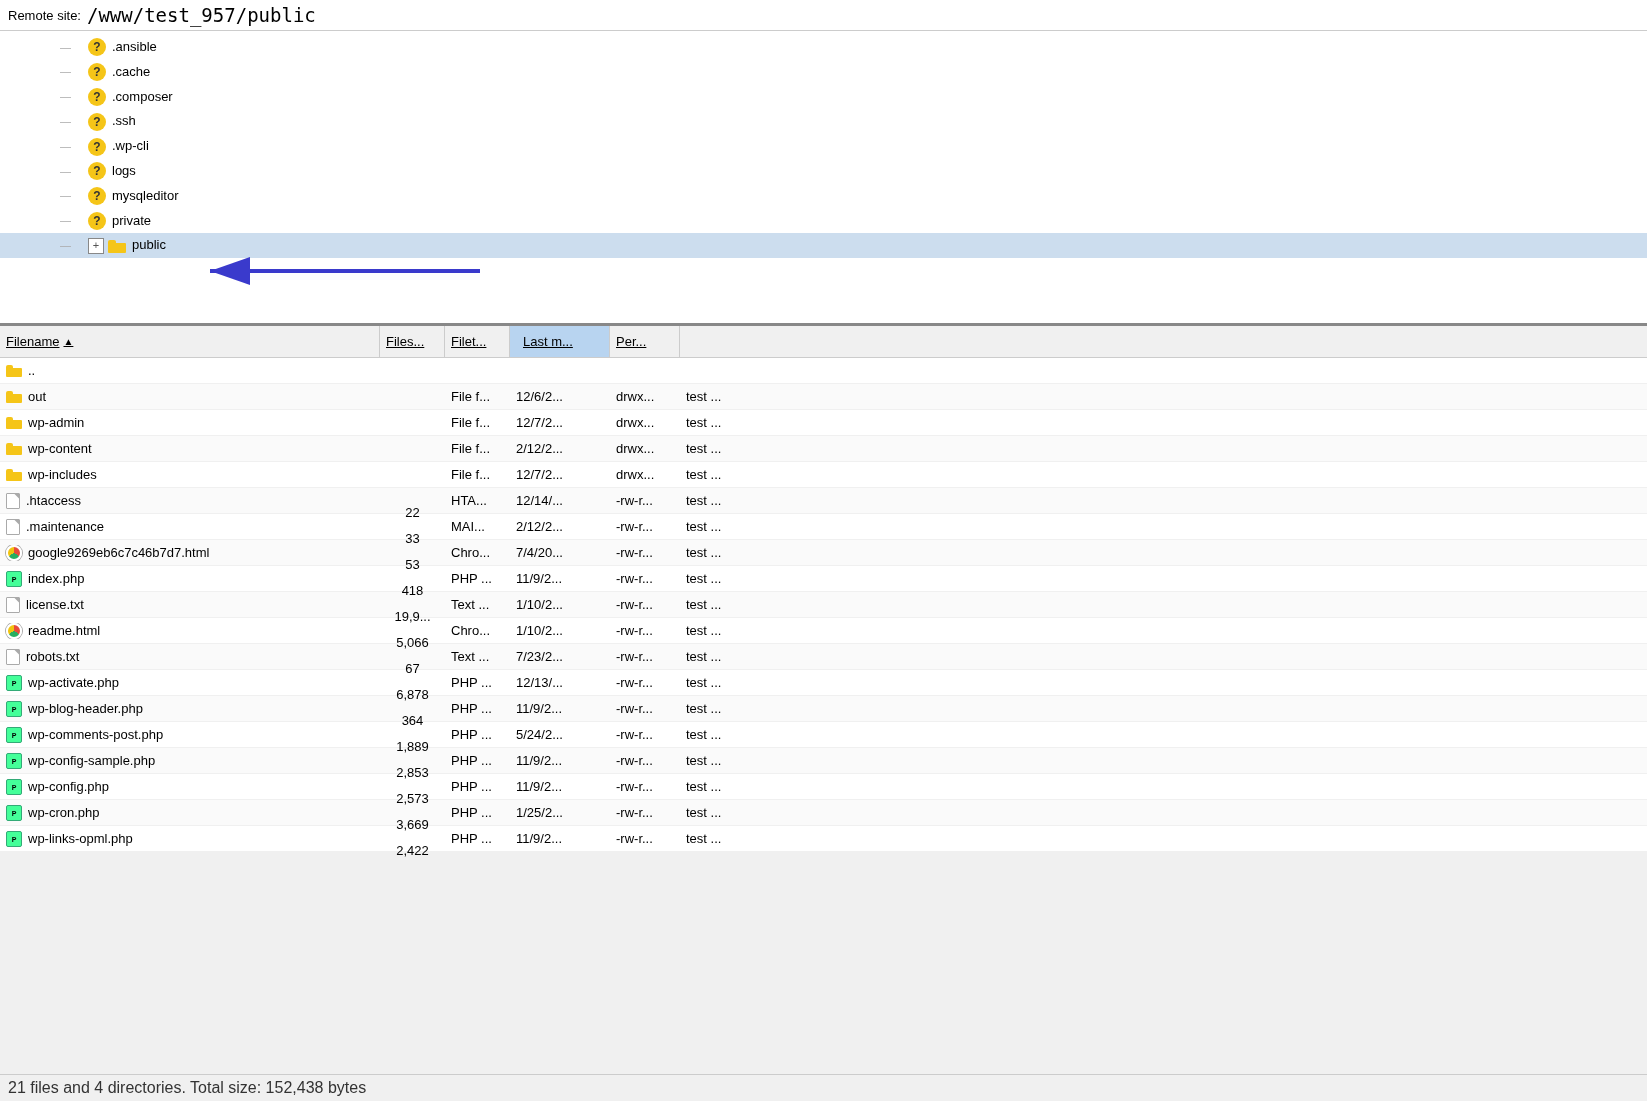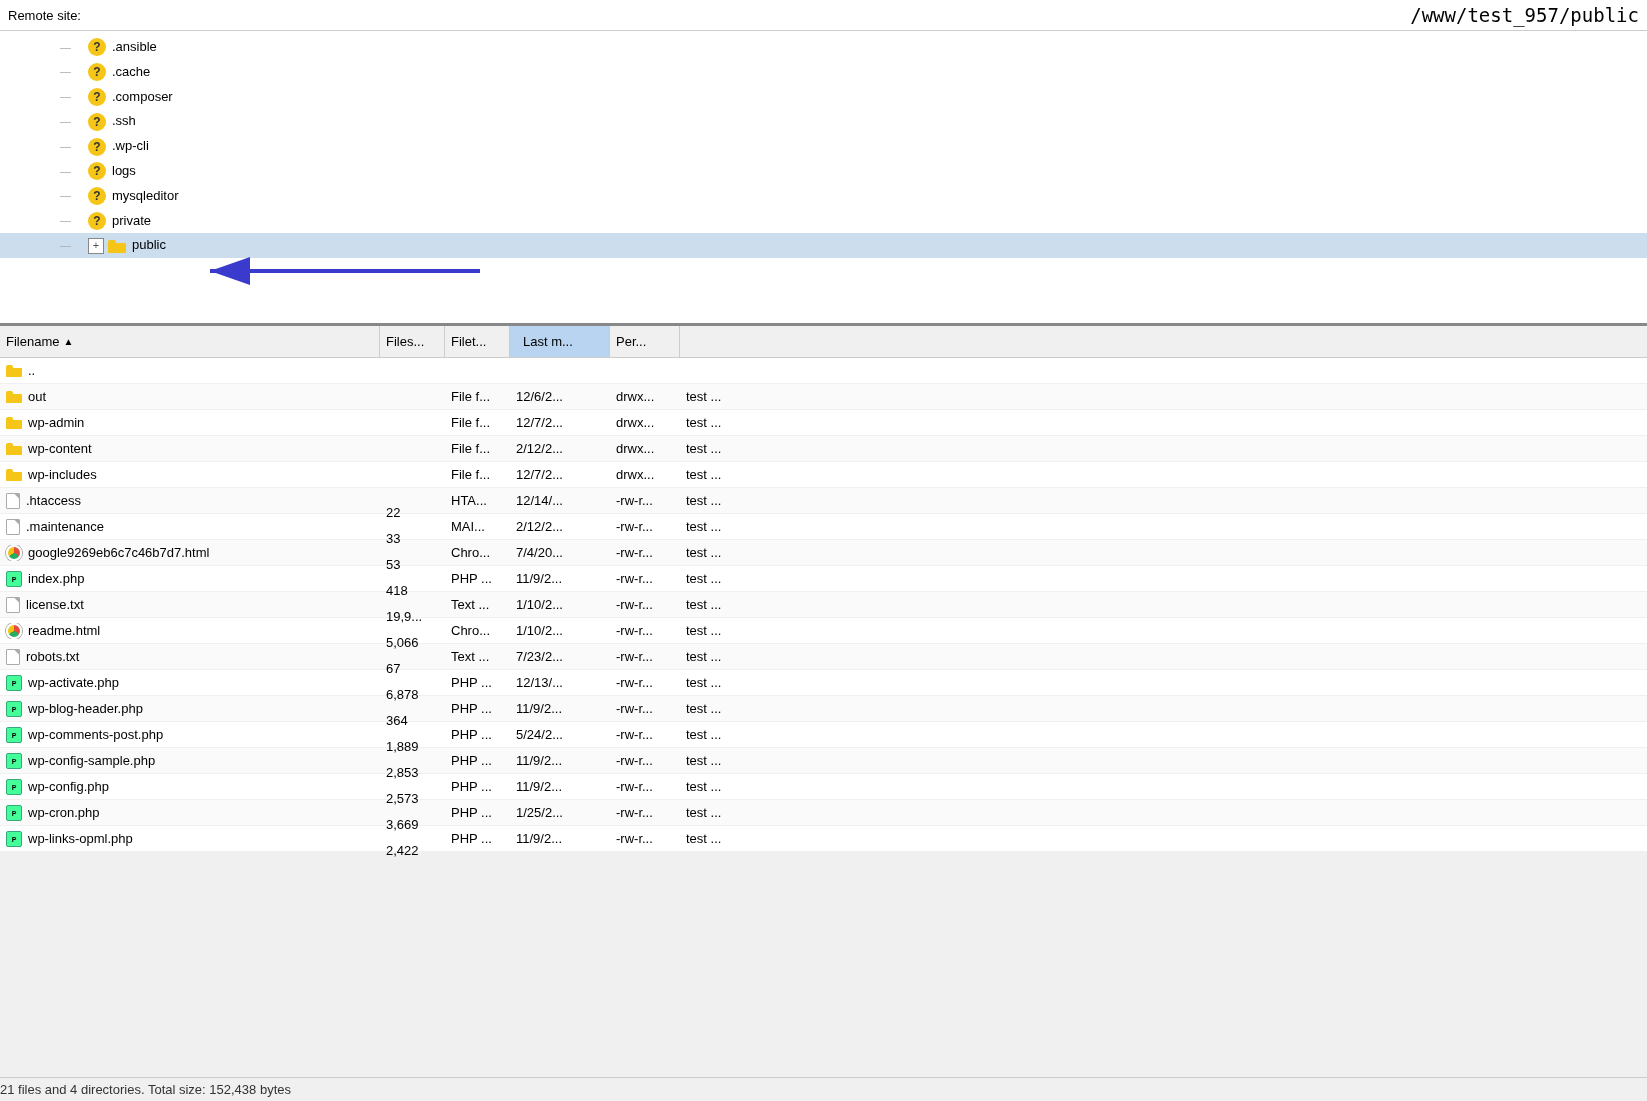--- a/index.html
+++ b/index.html
@@ -14,21 +14,20 @@
     }
 
     
     .remote-site-bar {
       display: flex;
       align-items: center;
       padding: 4px 8px;
       background: #fff;
       border-bottom: 1px solid #ccc;
       font-size: 13px;
-      justify-content: space-between;
     }
     .remote-site-label {
       margin-right: 6px;
       font-weight: normal;
       color: #000;
     }
     .remote-site-path {
       font-family: monospace;
       font-size: 19px;
       color: #000;
@@ -150,20 +149,21 @@
       align-items: center;
       padding: 0 6px;
       height: 100%;
       border-right: 1px solid #ccc;
       cursor: pointer;
       user-select: none;
       white-space: nowrap;
       font-weight: normal;
       font-size: 13px;
       color: #000;
+      text-decoration: underline;
     }
     .col-header.active {
       background: #b8d4f0;
       padding-left: 13px;
     }
     .col-header .sort-arrow {
       margin-left: 4px;
       font-size: 10px;
     }
 
@@ -191,21 +191,21 @@
       white-space: nowrap;
       overflow: hidden;
       text-overflow: ellipsis;
       font-size: 13px;
     }
     .cell.col-filename {
       display: flex;
       align-items: center;
       gap: 6px;
     }
-    .cell.col-files { text-align: left; margin-top: 24px; }
+    .cell.col-files { text-align: center; margin-top: 24px; }
 
     
     .icon-folder-yellow {
       display: inline-block;
       width: 16px;
       height: 13px;
       position: relative;
       flex-shrink: 0;
     }
     .icon-folder-yellow::before {
@@ -270,24 +270,24 @@
         #27ae60 120deg 240deg,
         #f1c40f 240deg 360deg
       );
       border: 2px solid #fff;
       box-shadow: 0 0 0 1px #aaa;
       flex-shrink: 0;
       position: relative;
     }
 
     .status-bar {
-      padding: 4px 0;
+      padding: 4px 8px;
       background: #f0f0f0;
       border-top: 1px solid #ccc;
-      font-size: 13px;
+      font-size: 16px;
       color: #333;
       position: fixed;
       bottom: 0;
       left: 0;
       width: 100%;
     }
 
     
     svg.arrow-svg {
       position: absolute;

